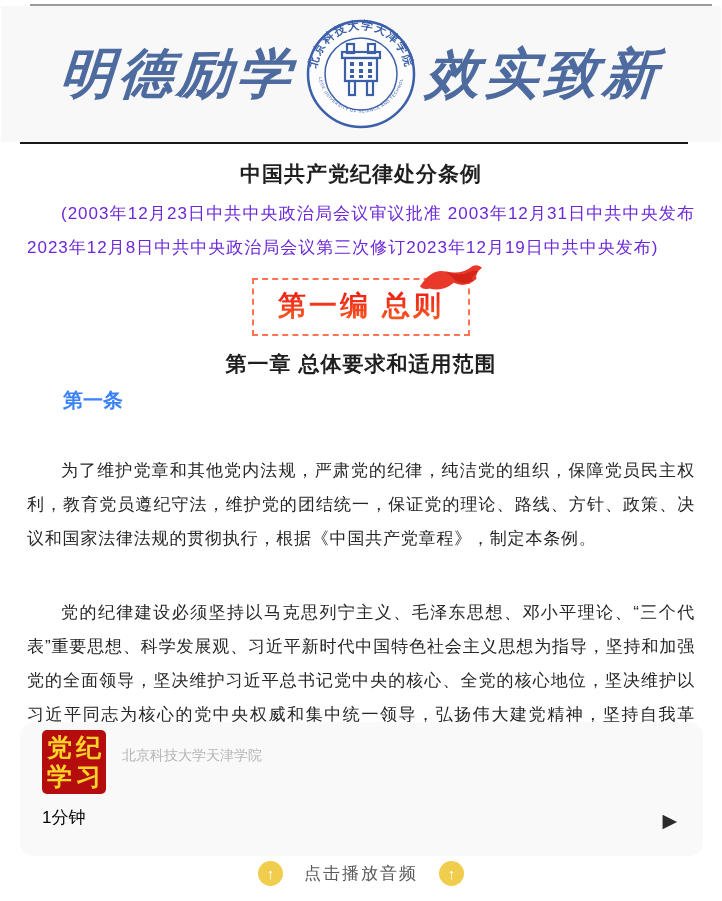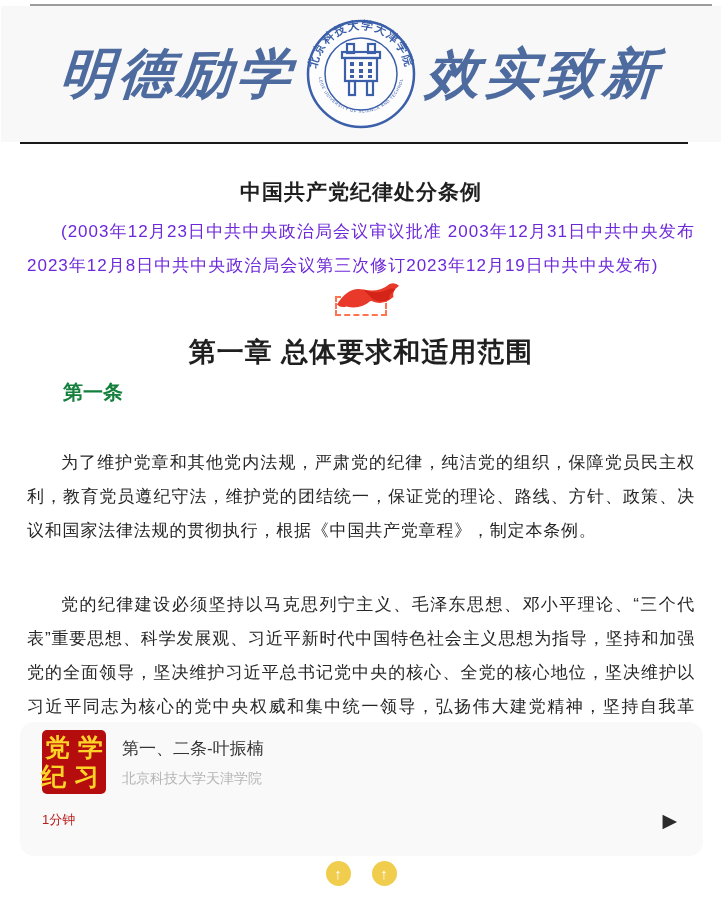--- a/index.html
+++ b/index.html
@@ -19,57 +19,57 @@
   .callig {
     font-family: "DejaVu Serif", serif; font-style: italic; font-weight: bold;
     color: #4e6b9f; font-size: 54px; letter-spacing: 5px; white-space: nowrap;
     transform: skewX(-4deg);
   }
   .seal { width: 110px; height: 110px; flex: 0 0 auto; }
   .banner-underline { position: absolute; top: 142px; left: 20px; width: 668px; height: 2px; background: #191919; }
 
   
   .content { position: absolute; top: 144px; left: 0; width: 722px; padding: 0 27px; color: #262626; }
-  .title { font-size: 21px; font-weight: bold; text-align: center; color: #1f1f1f; margin: 34px 0 9px; letter-spacing: 1px; }
+  .title { font-size: 21px; font-weight: bold; text-align: center; color: #1f1f1f; margin: 16px 0 9px; letter-spacing: 1px; }
   .note { font-size: 17px; line-height: 34px; text-align: justify; text-indent: 2em; letter-spacing: 1px; color: #6d28d9; }
 
   .part-wrap { position: relative; text-align: center; margin: 13px 0 14px; }
   .part-box { position: relative; display: inline-block; border: 2px dashed #ff7350; padding: 7px 24px 9px; }
   .part-text {
     font-size: 28px; font-weight: bold; letter-spacing: 3px; color: #f53b1e;
     font-family: "Liberation Sans", sans-serif;
   }
   @supports (-webkit-background-clip: text) {
     .part-text {
       background: linear-gradient(180deg, #ee2716 20%, #fb5a22 100%);
       -webkit-background-clip: text; -webkit-text-fill-color: transparent;
     }
   }
   .flag { position: absolute; top: -16px; right: -16px; width: 66px; height: 32px; }
 
-  .chapter { font-size: 27px; font-weight: bold; text-align: center; color: #1f1f1f; margin: 4px 0 8px; letter-spacing: 1px; }
-  .clause-label { font-size: 20px; font-weight: bold; color: #15803d; text-indent: 36px; margin: 9px 0 3px; }
+  .chapter { font-size: 21px; font-weight: bold; text-align: center; color: #1f1f1f; margin: 4px 0 8px; letter-spacing: 1px; }
+  .clause-label { font-size: 20px; font-weight: bold; color: #3b82f6; text-indent: 36px; margin: 9px 0 3px; }
   .body-para { font-size: 17px; line-height: 34px; text-align: justify; text-indent: 2em; letter-spacing: 0.8px; color: #262626; margin-bottom: 9px; margin-top: 40px; }
 
   
   .audio-card {
     position: absolute; top: 722px; left: 20px; width: 683px; height: 134px;
     background: #f9f9f9; border-radius: 14px; cursor: pointer;
   }
   .audio-icon {
     position: absolute; left: 22px; top: 8px; width: 64px; height: 64px;
     background: #b50d0d; border-radius: 5px; color: #ffd428;
     font-family: "DejaVu Serif", serif; font-weight: bold; font-size: 25px;
-    display: flex; flex-direction: row; align-items: center; justify-content: center;
+    display: flex; flex-direction: column; align-items: center; justify-content: center;
     line-height: 29px; letter-spacing: 4px; text-indent: 4px;
   }
   .audio-meta { position: absolute; left: 102px; top: 15px; }
   .audio-title { font-size: 17px; color: #353535; }
   .audio-subtitle { font-size: 14px; color: #b5b5b5; margin-top: 10px; }
-  .audio-duration { position: absolute; left: 22px; bottom: 27px; font-size: 13px; color: #b91c1c; }
+  .audio-duration { position: absolute; left: 22px; bottom: 27px; font-size: 17px; color: #000000; }
   .play-btn {
     position: absolute; right: 22px; bottom: 22px; background: none; border: none;
     font-size: 19px; color: #2b2b2b; line-height: 1; cursor: pointer; padding: 4px;
   }
 
   
   .audio-hint {
     position: absolute; top: 861px; left: 0; width: 722px;
     display: flex; align-items: center; justify-content: center; gap: 21px;
   }
@@ -132,48 +132,49 @@
   <main class="content">
     <h1 class="title">中国共产党纪律处分条例</h1>
     <p class="note">(2003年12月23日中共中央政治局会议审议批准 2003年12月31日中共中央发布2023年12月8日中共中央政治局会议第三次修订2023年12月19日中共中央发布)</p>
 
     <div class="part-wrap">
       <div class="part-box">
         <svg class="flag" viewBox="0 0 70 34">
           <path d="M2 24 Q14 4 30 8 Q46 12 58 2 Q64 0 68 4 Q60 10 62 16 Q50 26 38 20 Q26 30 12 26 Q6 28 2 24 Z" fill="#e8392a"></path>
           <path d="M30 8 Q44 14 56 8 Q60 6 64 8 Q56 14 58 18 Q48 23 40 18 Z" fill="#d32417"></path>
         </svg>
+        <span class="part-text">第一编 总则</span>
       </div>
     </div>
 
     <h2 class="chapter">第一章 总体要求和适用范围</h2>
 
     <h3 class="clause-label">第一条</h3>
     <p class="body-para">为了维护党章和其他党内法规，严肃党的纪律，纯洁党的组织，保障党员民主权利，教育党员遵纪守法，维护党的团结统一，保证党的理论、路线、方针、政策、决议和国家法律法规的贯彻执行，根据《中国共产党章程》，制定本条例。</p>
 
     <p class="body-para">党的纪律建设必须坚持以马克思列宁主义、毛泽东思想、邓小平理论、“三个代表”重要思想、科学发展观、习近平新时代中国特色社会主义思想为指导，坚持和加强党的全面领导，坚决维护习近平总书记党中央的核心、全党的核心地位，坚决维护以习近平同志为核心的党中央权威和集中统一领导，弘扬伟大建党精神，坚持自我革命，贯彻全面从严治党战略方针，落实新时代党的建设总要求，推动解决大党独有难题、健全全面从严治党体系，全面加强党的纪律建设，为以中国式现代化全面推进强国建设、民族复兴伟业提供坚强纪律保障。</p>
   </main>
 
   <section class="audio-card">
     <div class="audio-icon">
       <span>党纪</span>
       <span>学习</span>
     </div>
     <div class="audio-meta">
-      <div class="audio-title">第一、二条-叶振楠</div>
       <div class="audio-subtitle">北京科技大学天津学院</div>
     </div>
     <div class="audio-duration">1分钟</div>
     <button class="play-btn">
       <span>▶</span>
     </button>
   </section>
 
   <footer class="audio-hint">
     <span class="hint-circle">
       <span>↑</span>
     </span>
+    <span class="hint-label">点击播放音频</span>
     <span class="hint-circle">
       <span>↑</span>
     </span>
   </footer>
 
 </div>
 
 </body></html>

